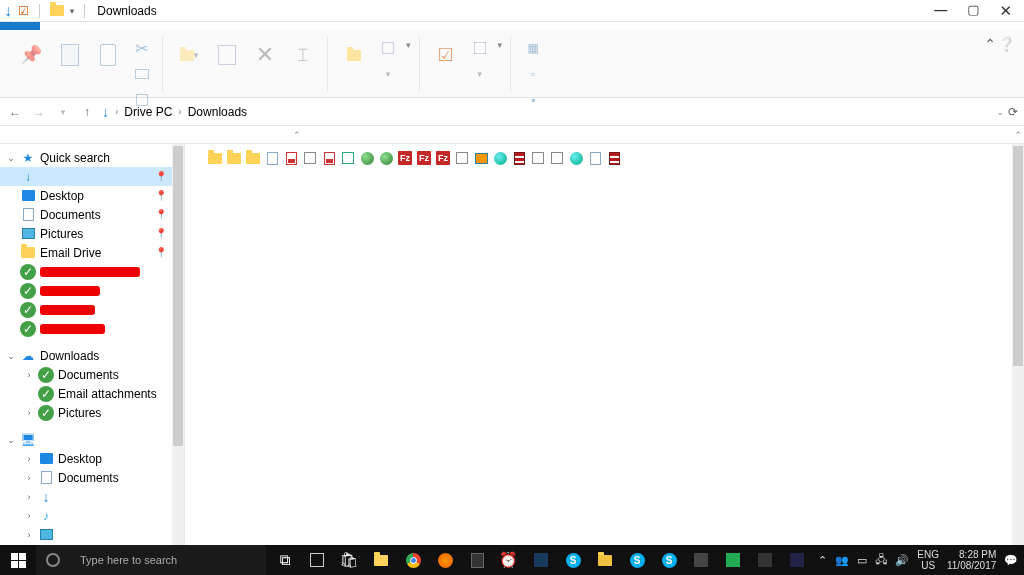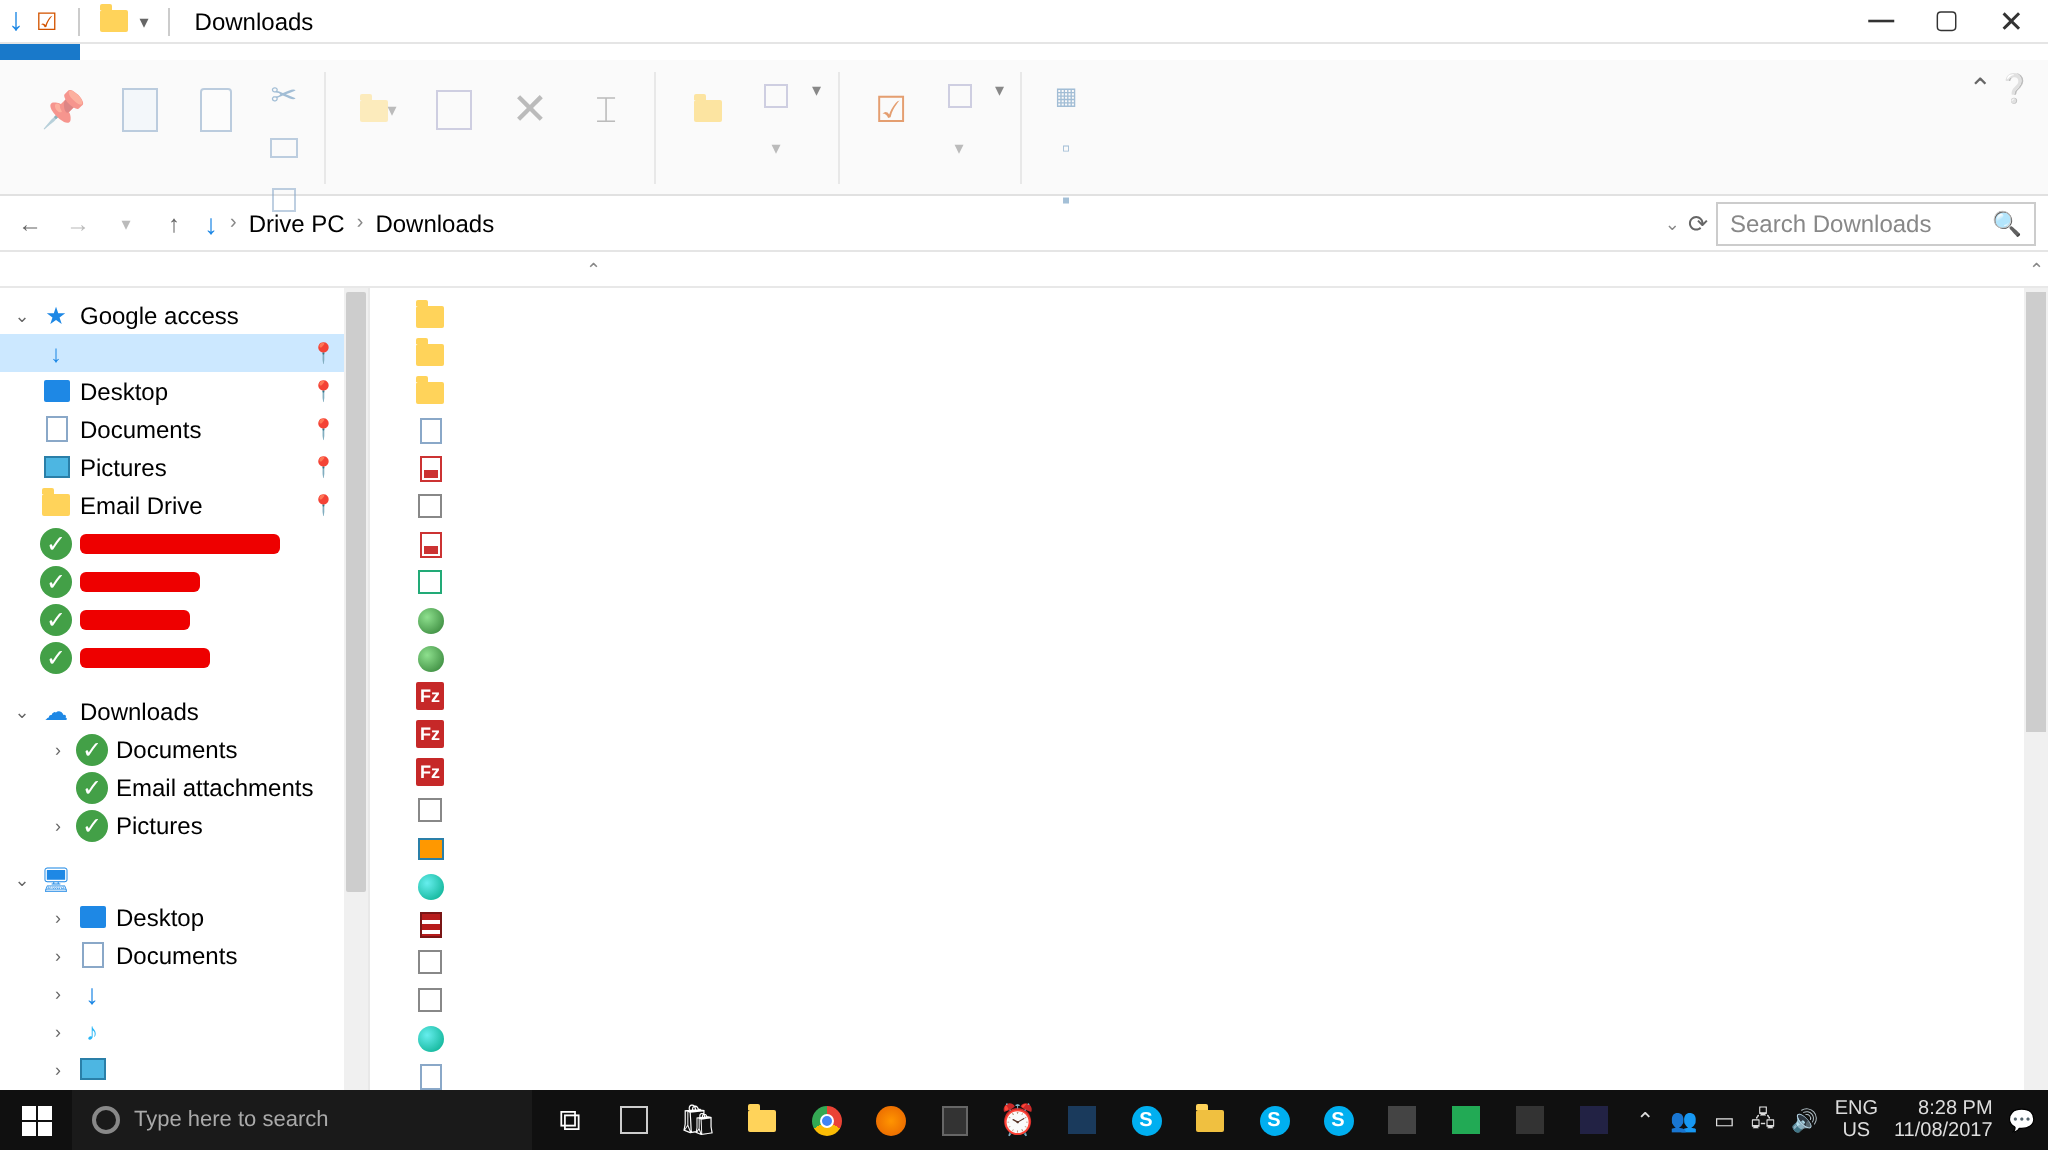--- a/index.html
+++ b/index.html
@@ -49,33 +49,33 @@
 .tree-item.sel { background: #cce8ff; }
 .tree-item .exp { width: 10px; font-size: 9px; color: #666; text-align: center; }
 .tree-item .icon { width: 16px; height: 16px; display: flex; align-items: center; justify-content: center; font-size: 12px; }
 .tree-item .lbl { font-size: 12px; white-space: nowrap; }
 .tree-item .pin { margin-left: auto; margin-right: 16px; color: #888; font-size: 10px; }
 .tree-item.indent1 { padding-left: 20px; }
 .tree-item.indent2 { padding-left: 24px; }
 .redact { background: #e00; height: 10px; border-radius: 3px; }
 
 .content { flex: 1; position: relative; overflow: hidden; }
-.filelist { padding: 6px 0 6px 22px; display: flex; flex-direction: column; gap: 3px; }
+.filelist { padding: 6px 0 6px 22px; display: flex; gap: 3px; }
 .file-item { width: 16px; height: 16px; display: flex; align-items: center; justify-content: center; }
 .content-scroll { position: absolute; right: 0; top: 0; width: 12px; height: 100%; background: #f0f0f0; }
 .content-thumb { position: absolute; right: 1px; top: 2px; width: 10px; height: 220px; background: #cdcdcd; }
 
 
 .statusbar { height: 22px; border-top: 1px solid #e5e5e5; display: flex; align-items: center; justify-content: flex-end; padding: 0 6px; gap: 4px; }
 .view-btn { width: 20px; height: 16px; border: 1px solid #bbb; display:flex; align-items:center; justify-content:center; font-size:9px; color:#1979ca; }
 
 
 .taskbar { position: absolute; bottom: 0; left: 0; right: 0; height: 30px; background: #101010; display: flex; align-items: center; color: #fff; font-size: 11px; }
 .start { width: 36px; height: 30px; display: flex; align-items: center; justify-content: center; }
-.cortana { display: flex; align-items: center; gap: 7px; background: #1a1a1a; height: 30px; padding: 0 10px; width: 230px; color: #aaa; }
+.cortana { display: flex; align-items: center; gap: 20px; background: #1a1a1a; height: 30px; padding: 0 10px; width: 230px; color: #aaa; }
 .task-icons { display: flex; align-items: center; gap: 2px; margin-left: 4px; }
 .task-icon { width: 30px; height: 30px; display: flex; align-items: center; justify-content: center; font-size: 15px; }
 .tray { margin-left: auto; display: flex; align-items: center; gap: 8px; padding: 0 6px; color: #ddd; font-size: 11px; }
 .tray .clock { text-align: right; line-height: 1.1; font-size: 10px; }
 
 .folder-ic { width:14px; height:11px; background:#ffd35a; border-radius:1px; position:relative; }
 .folder-ic::before { content:''; position:absolute; top:-3px; left:0; width:6px; height:3px; background:#ffd35a; border-radius:1px 1px 0 0; }
 .blue-box { width:13px; height:11px; background:#1e88e5; border-radius:1px; }
 .doc-ic { width:11px; height:13px; background:#fff; border:1px solid #8aa8c8; }
 .pic-ic { width:13px; height:11px; background:#4db6e2; border:1px solid #2a7fa8; }
@@ -187,41 +187,37 @@
   <div class="breadcrumb">
     <span class="arrow-down-blue" style="font-size:14px;">↓</span>
     <span class="sep">›</span>
     <span>Drive PC</span>
     <span class="sep">›</span>
     <span>Downloads</span>
   </div>
   <div class="addr-right">
     <span style="color:#888;font-size:9px;">⌄</span>
     <span class="refresh">⟳</span>
-    <div class="searchbox">
-      <span>Search Downloads</span>
-      <span class="mag">🔍</span>
-    </div>
   </div>
 </div>
 
 <div class="colhdr">
   <span class="sort">⌃</span>
   <span class="scroll-up">⌃</span>
 </div>
 
 <div class="main">
 
   <div class="navpane">
     <div class="tree">
 
       <div class="tree-item">
         <span class="exp">⌄</span>
         <span class="icon star-ic">★</span>
-        <span class="lbl">Google access</span>
+        <span class="lbl">Quick search</span>
       </div>
       <div class="tree-item indent1 sel">
         <span class="icon arrow-down-blue">↓</span>
         <span class="lbl"></span>
         <span class="pin">📍</span>
       </div>
       <div class="tree-item indent1">
         <span class="icon">
             <div class="blue-box"></div>
           </span>

